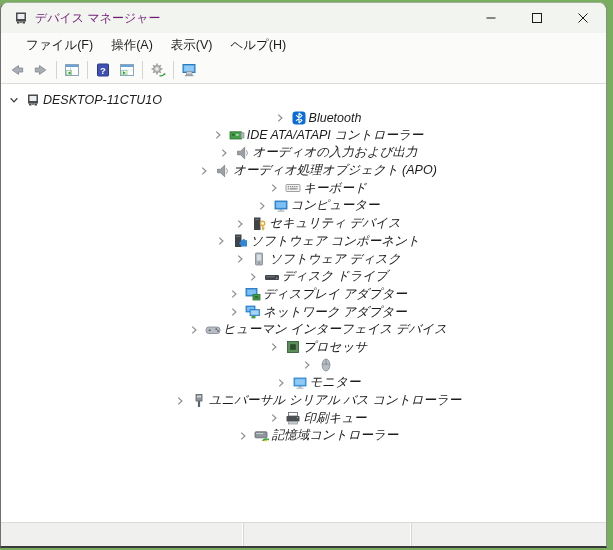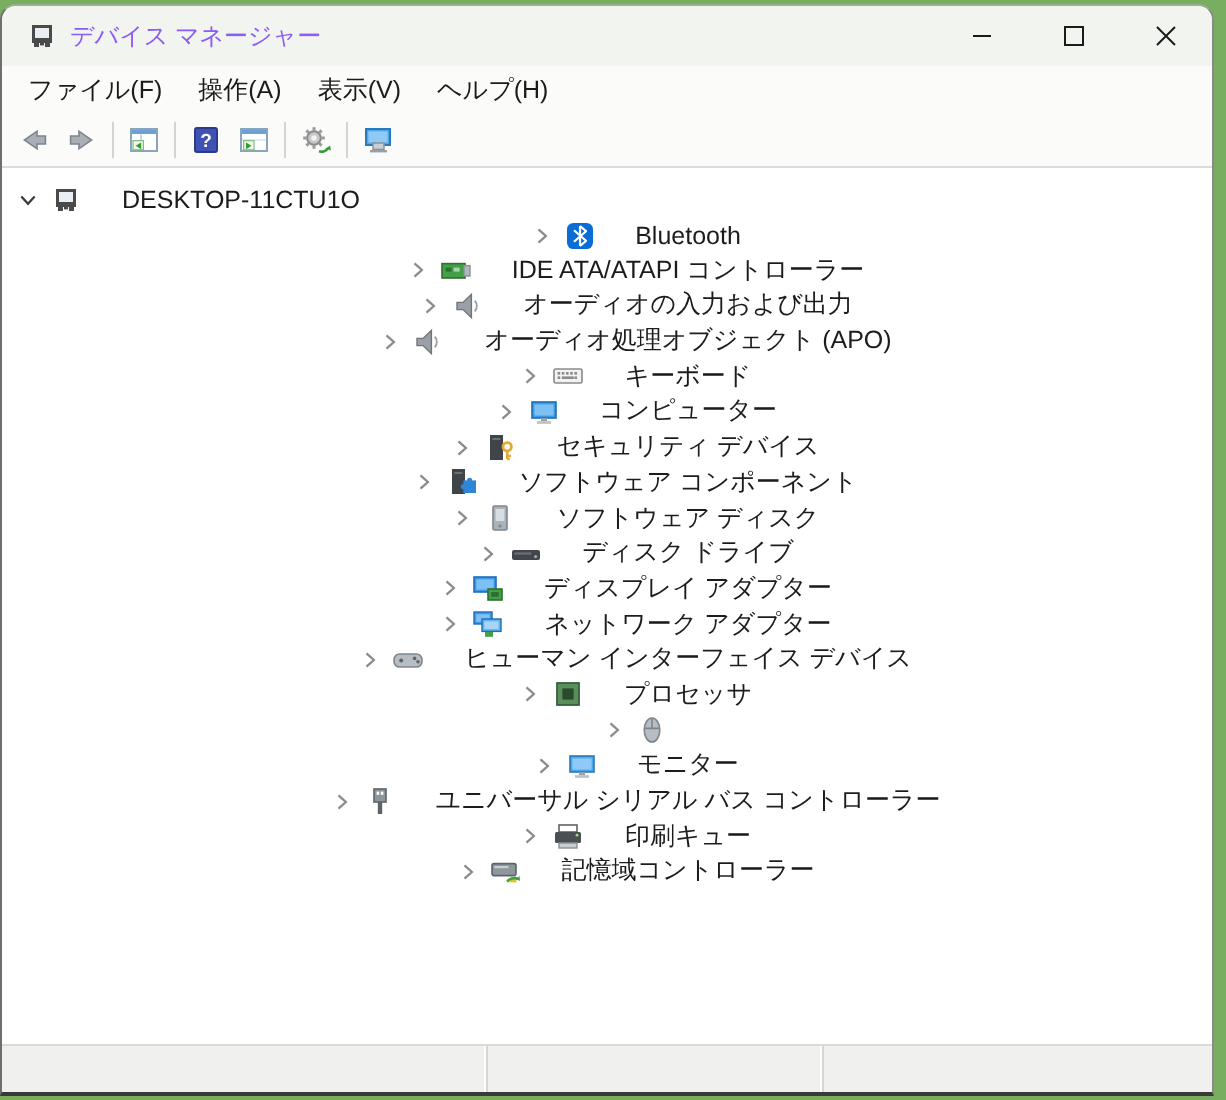--- a/index.html
+++ b/index.html
@@ -14,44 +14,44 @@
     background:#ffffff;border-radius:8px 8px 0 0;
     border-left:1px solid #6f6f6f;border-top:1px solid #9fae96;
     border-right:1px solid #8a8a8a;border-bottom:2px solid #3a3a3a;
     box-sizing:border-box;display:flex;flex-direction:column;
   }
   .titlebar{
     height:30px;background:#f2f4f0;border-radius:8px 8px 0 0;
     display:flex;align-items:center;flex:0 0 auto;
   }
   .app-icon{width:16px;height:16px;margin:0 6px 0 12px;display:inline-flex;}
-  .title{font-size:12px;color:#8b5cf6;}
+  .title{font-size:12px;color:#701a75;}
   .win-controls{margin-left:auto;display:flex;height:100%;}
   .ctrl{width:46px;height:100%;display:flex;align-items:center;justify-content:center;cursor:default;}
   .menubar{
     height:24px;background:#fbfbfa;display:flex;align-items:center;
-    padding-left:4px;flex:0 0 auto;font-size:12.5px;color:#1b1b1b;
+    padding-left:16px;flex:0 0 auto;font-size:12.5px;color:#1b1b1b;
   }
   .menu-item{padding:3px 9px;border-radius:2px;}
   .toolbar{
     height:26px;background:#fbfbfa;border-bottom:1px solid #dcdcda;
     display:flex;align-items:center;padding-left:4px;flex:0 0 auto;
   }
   .tb-btn{width:24px;height:22px;display:flex;align-items:center;justify-content:center;border-radius:2px;}
   .tb-sep{width:1px;height:18px;background:#d4d4d2;margin:0 3px;}
   .tree{
     flex:1 1 auto;background:#ffffff;overflow:hidden;
     padding-top:7px;font-size:12.5px;color:#1c1c1c;
   }
   .tree-row{height:17.7px;display:flex;align-items:center;white-space:nowrap;}
   .tree-row.lvl0{padding-left:6px;}
   .tree-row.lvl1{padding-left:27px;justify-content:center;}
   .chev{width:14px;height:16px;display:inline-flex;align-items:center;justify-content:center;flex:0 0 auto;}
   .node-icon{width:16px;height:16px;margin-left:4px;display:inline-flex;flex:0 0 auto;}
-  .node-label{margin-left:20px;}
+  .node-label{margin-left:2px;font-style:italic;}
   .statusbar{
     flex:0 0 auto;height:23px;background:#f0f0ee;border-top:1px solid #dadad8;
     display:flex;
   }
   .sb-cell{height:100%;box-sizing:border-box;border-right:1px solid #d6d6d4;box-shadow:inset -1px 0 0 #ffffff;}
   .sb-cell:last-child{border-right:none;box-shadow:none;}
   svg{display:block;}
 </style>
 </head>
 <body>

